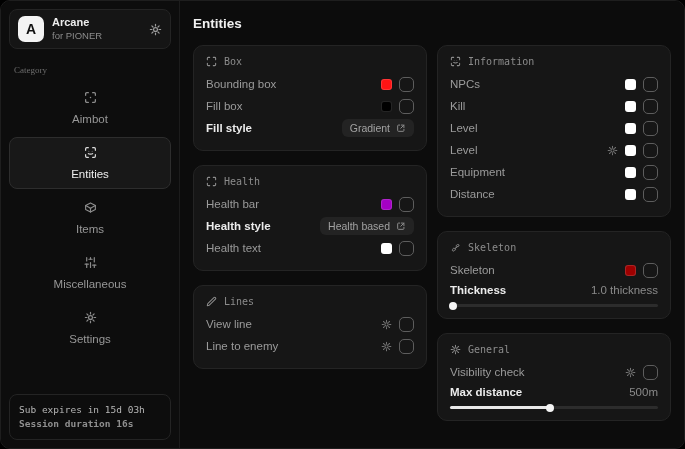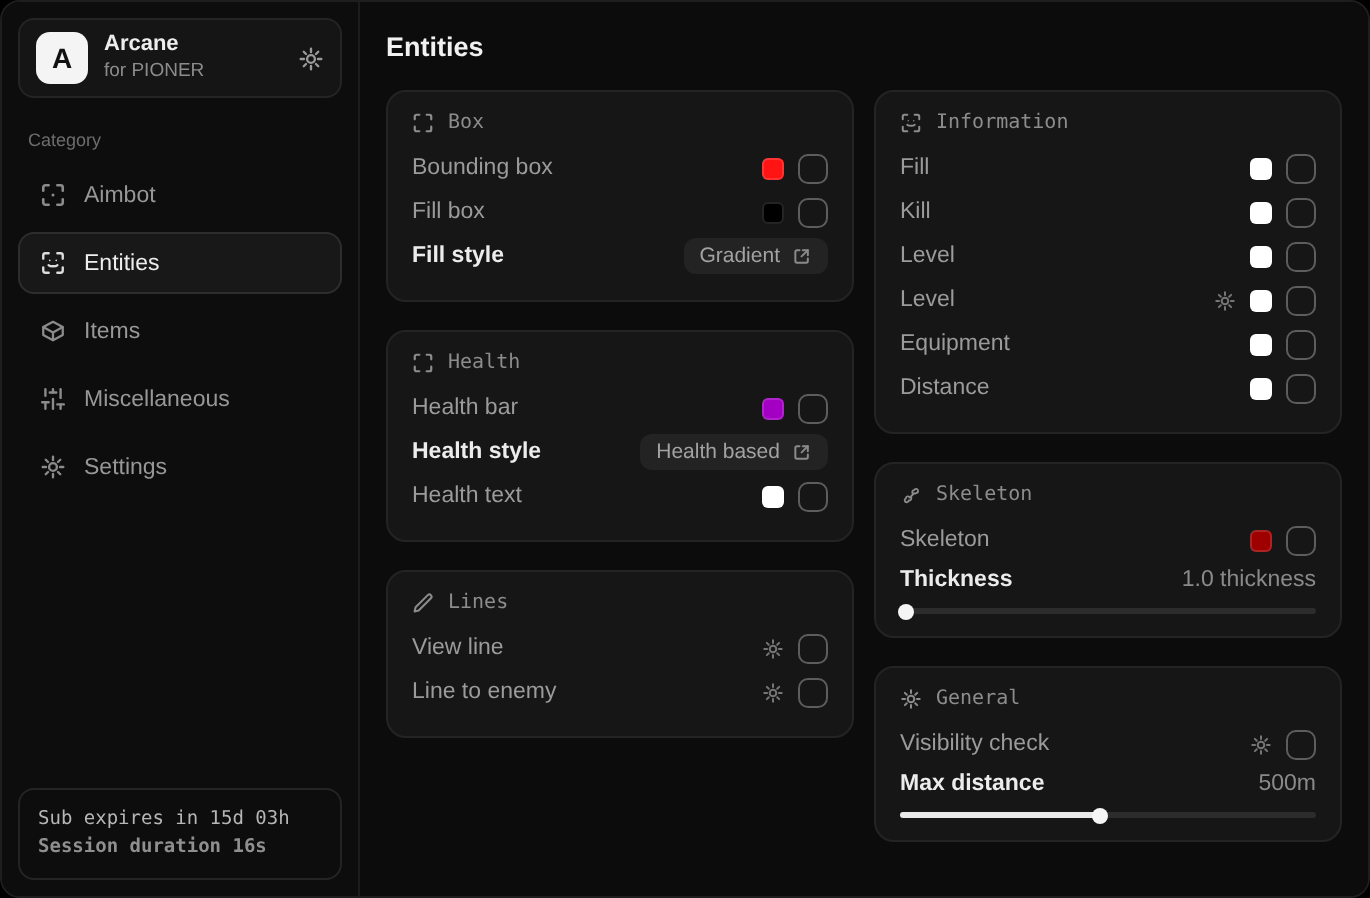--- a/index.html
+++ b/index.html
@@ -21,26 +21,26 @@
   }
   .logo-badge {
     width: 26px; height: 26px; background: #f4f4f4; border-radius: 7px;
     display: flex; align-items: center; justify-content: center;
     color: #111; font-weight: bold; font-size: 14px; flex-shrink: 0;
   }
   .logo-text { display: flex; flex-direction: column; line-height: 1.25; }
   .logo-title { font-size: 11px; font-weight: bold; color: #ededed; }
   .logo-sub { font-size: 9.5px; color: #8c8c8c; }
   .logo-gear { margin-left: auto; color: #9a9a9a; display: flex; }
-  .category-label { margin: 16px 5px 7px; font-size: 9px; color: #6d6d6d; }
+  .category-label { margin: 16px 5px 7px; font-size: 9px; color: #6d6d6d; font-family: Liberation Serif, serif; }
   .nav { display: flex; flex-direction: column; gap: 3px; }
   .nav-item {
     display: flex; align-items: center; gap: 9px; padding: 8px 10px;
     border-radius: 8px; border: 1px solid transparent;
-    color: #979797; font-size: 11.5px; cursor: pointer;
+    color: #979797; font-size: 11.5px; cursor: pointer; flex-direction: column;
   }
   .nav-item .nav-icon { display: flex; color: #8b8b8b; }
   .nav-item.active {
     background: #181818; border-color: #2d2d2d; color: #ededed;
   }
   .nav-item.active .nav-icon { color: #dcdcdc; }
   .sidebar-spacer { flex: 1; }
   .sub-card {
     border: 1px solid #242424; border-radius: 8px; padding: 8px 9px;
     font-family: "DejaVu Sans Mono", monospace; line-height: 1.5;
@@ -348,21 +348,21 @@
         <section class="card">
           <div class="card-header">
             <span class="hdr-icon">
               <svg width="11" height="11" viewBox="0 0 24 24">
                   <use href="#i-scanface"></use>
                 </svg>
             </span>
             <span>Information</span>
           </div>
           <div class="row">
-            <span class="row-label">Fill</span>
+            <span class="row-label">NPCs</span>
             <span class="row-right">
               <span class="swatch" style="background-color: rgb(255, 255, 255);"></span>
               <span class="checkbox"></span>
             </span>
           </div>
           <div class="row">
             <span class="row-label">Kill</span>
             <span class="row-right">
               <span class="swatch" style="background-color: rgb(255, 255, 255);"></span>
               <span class="checkbox"></span>

